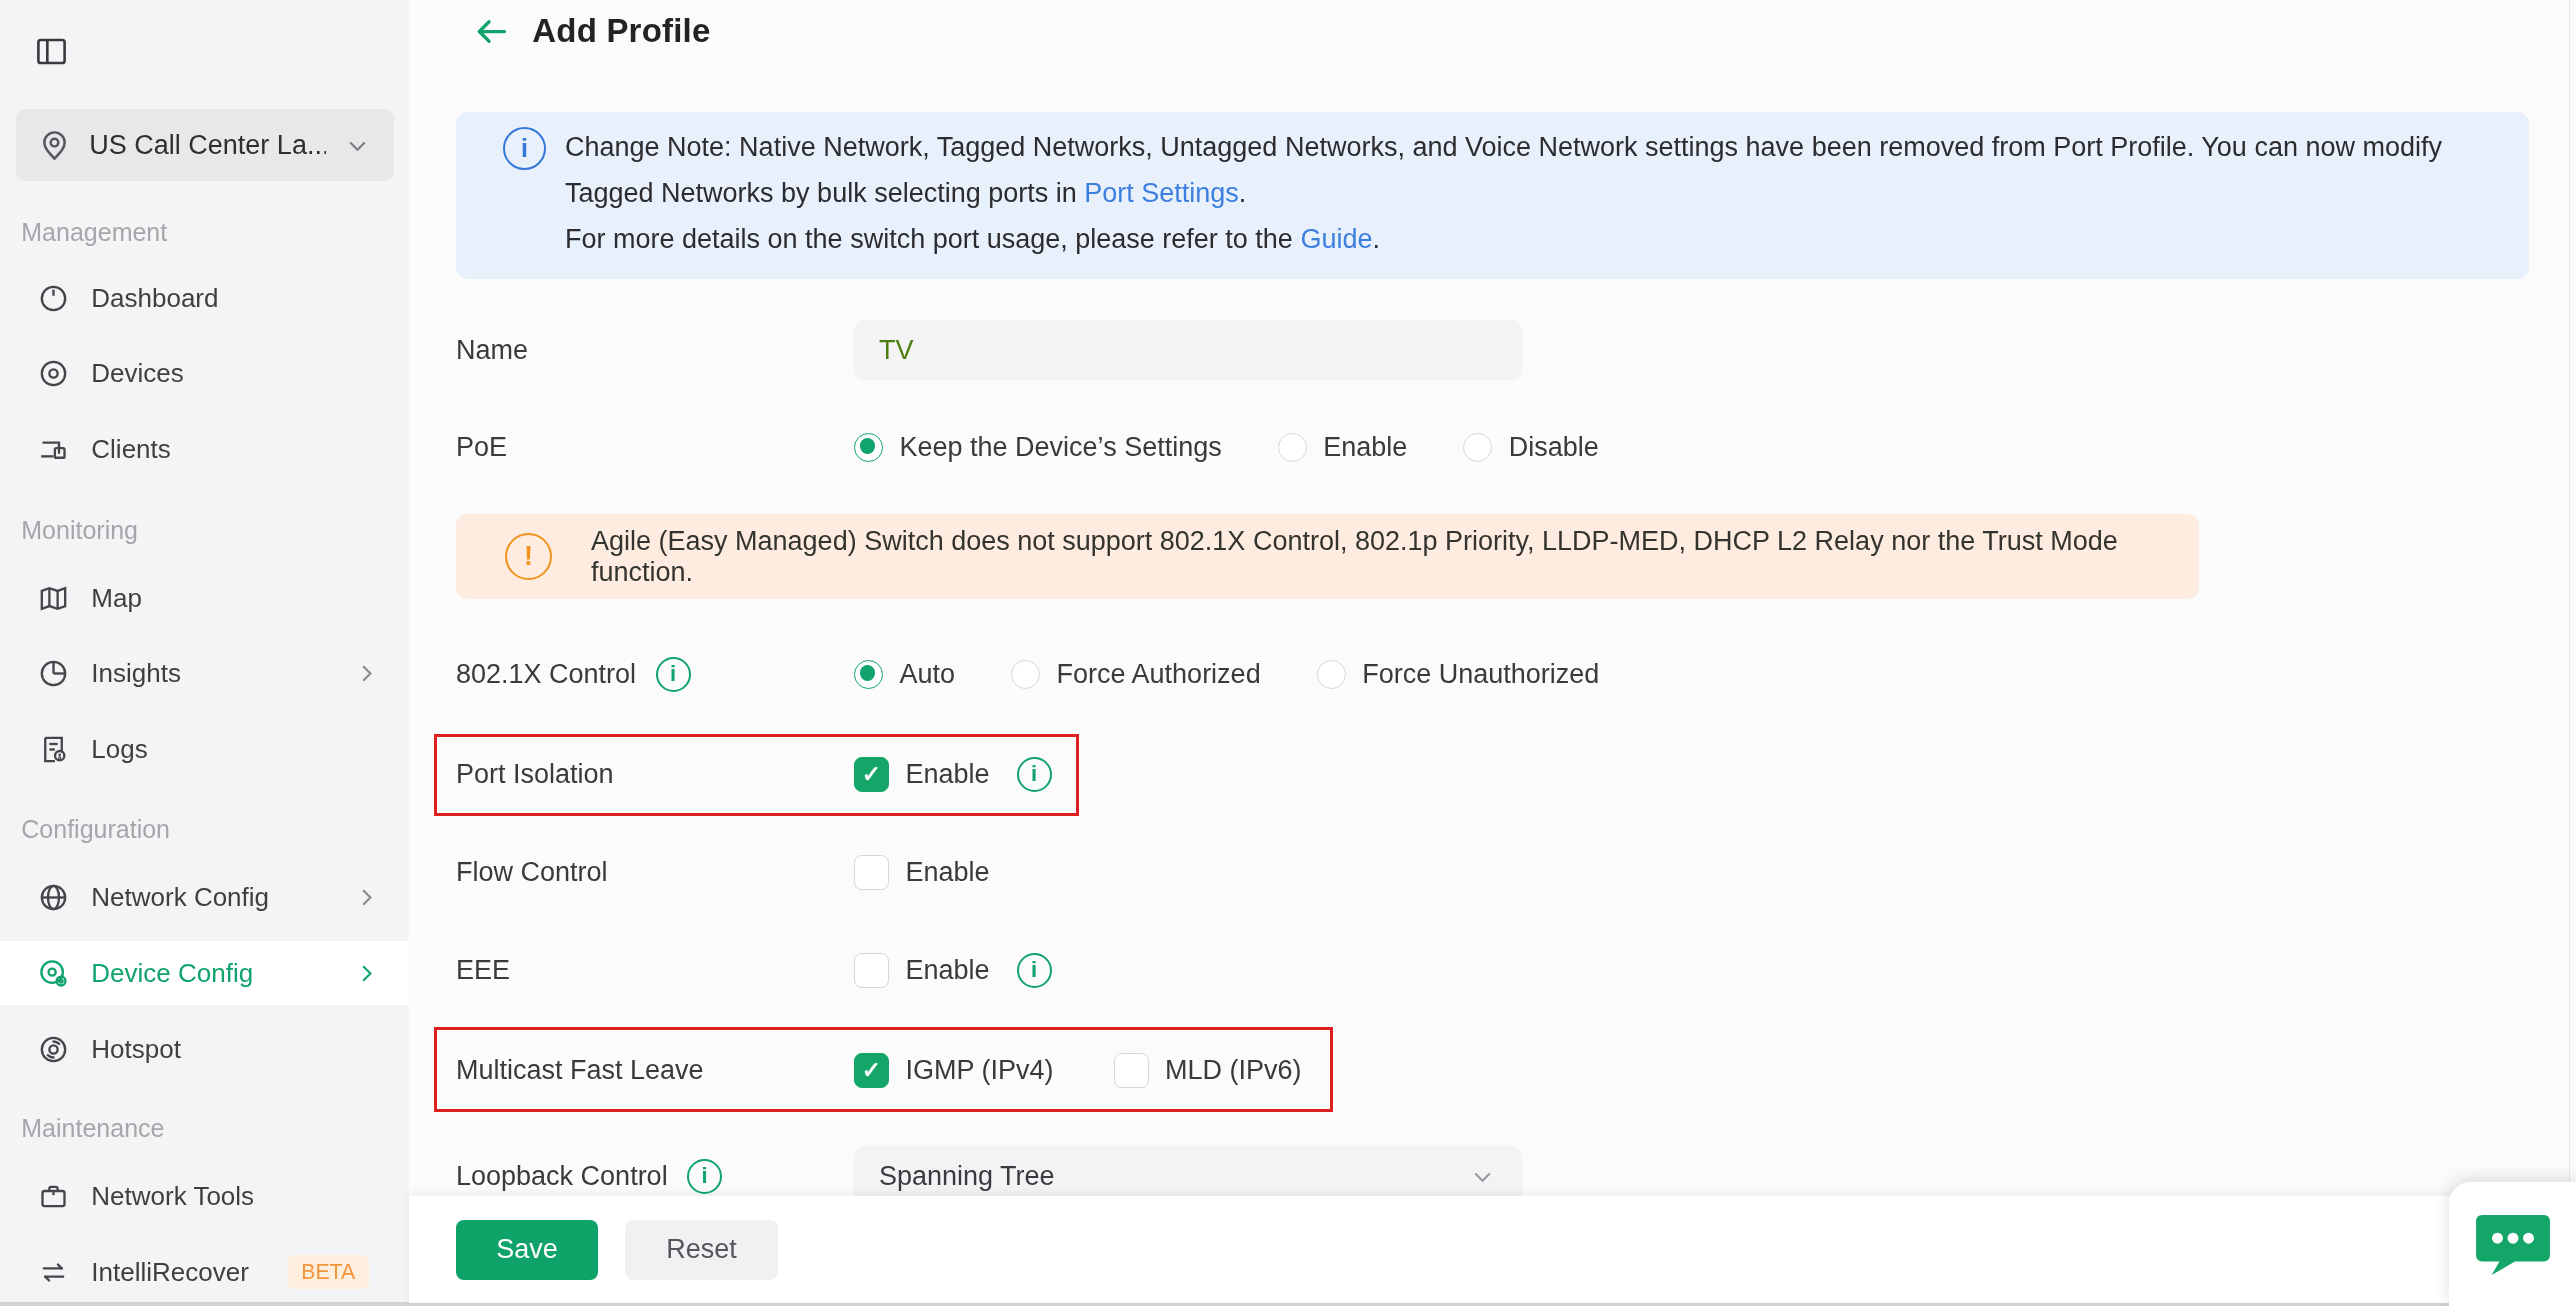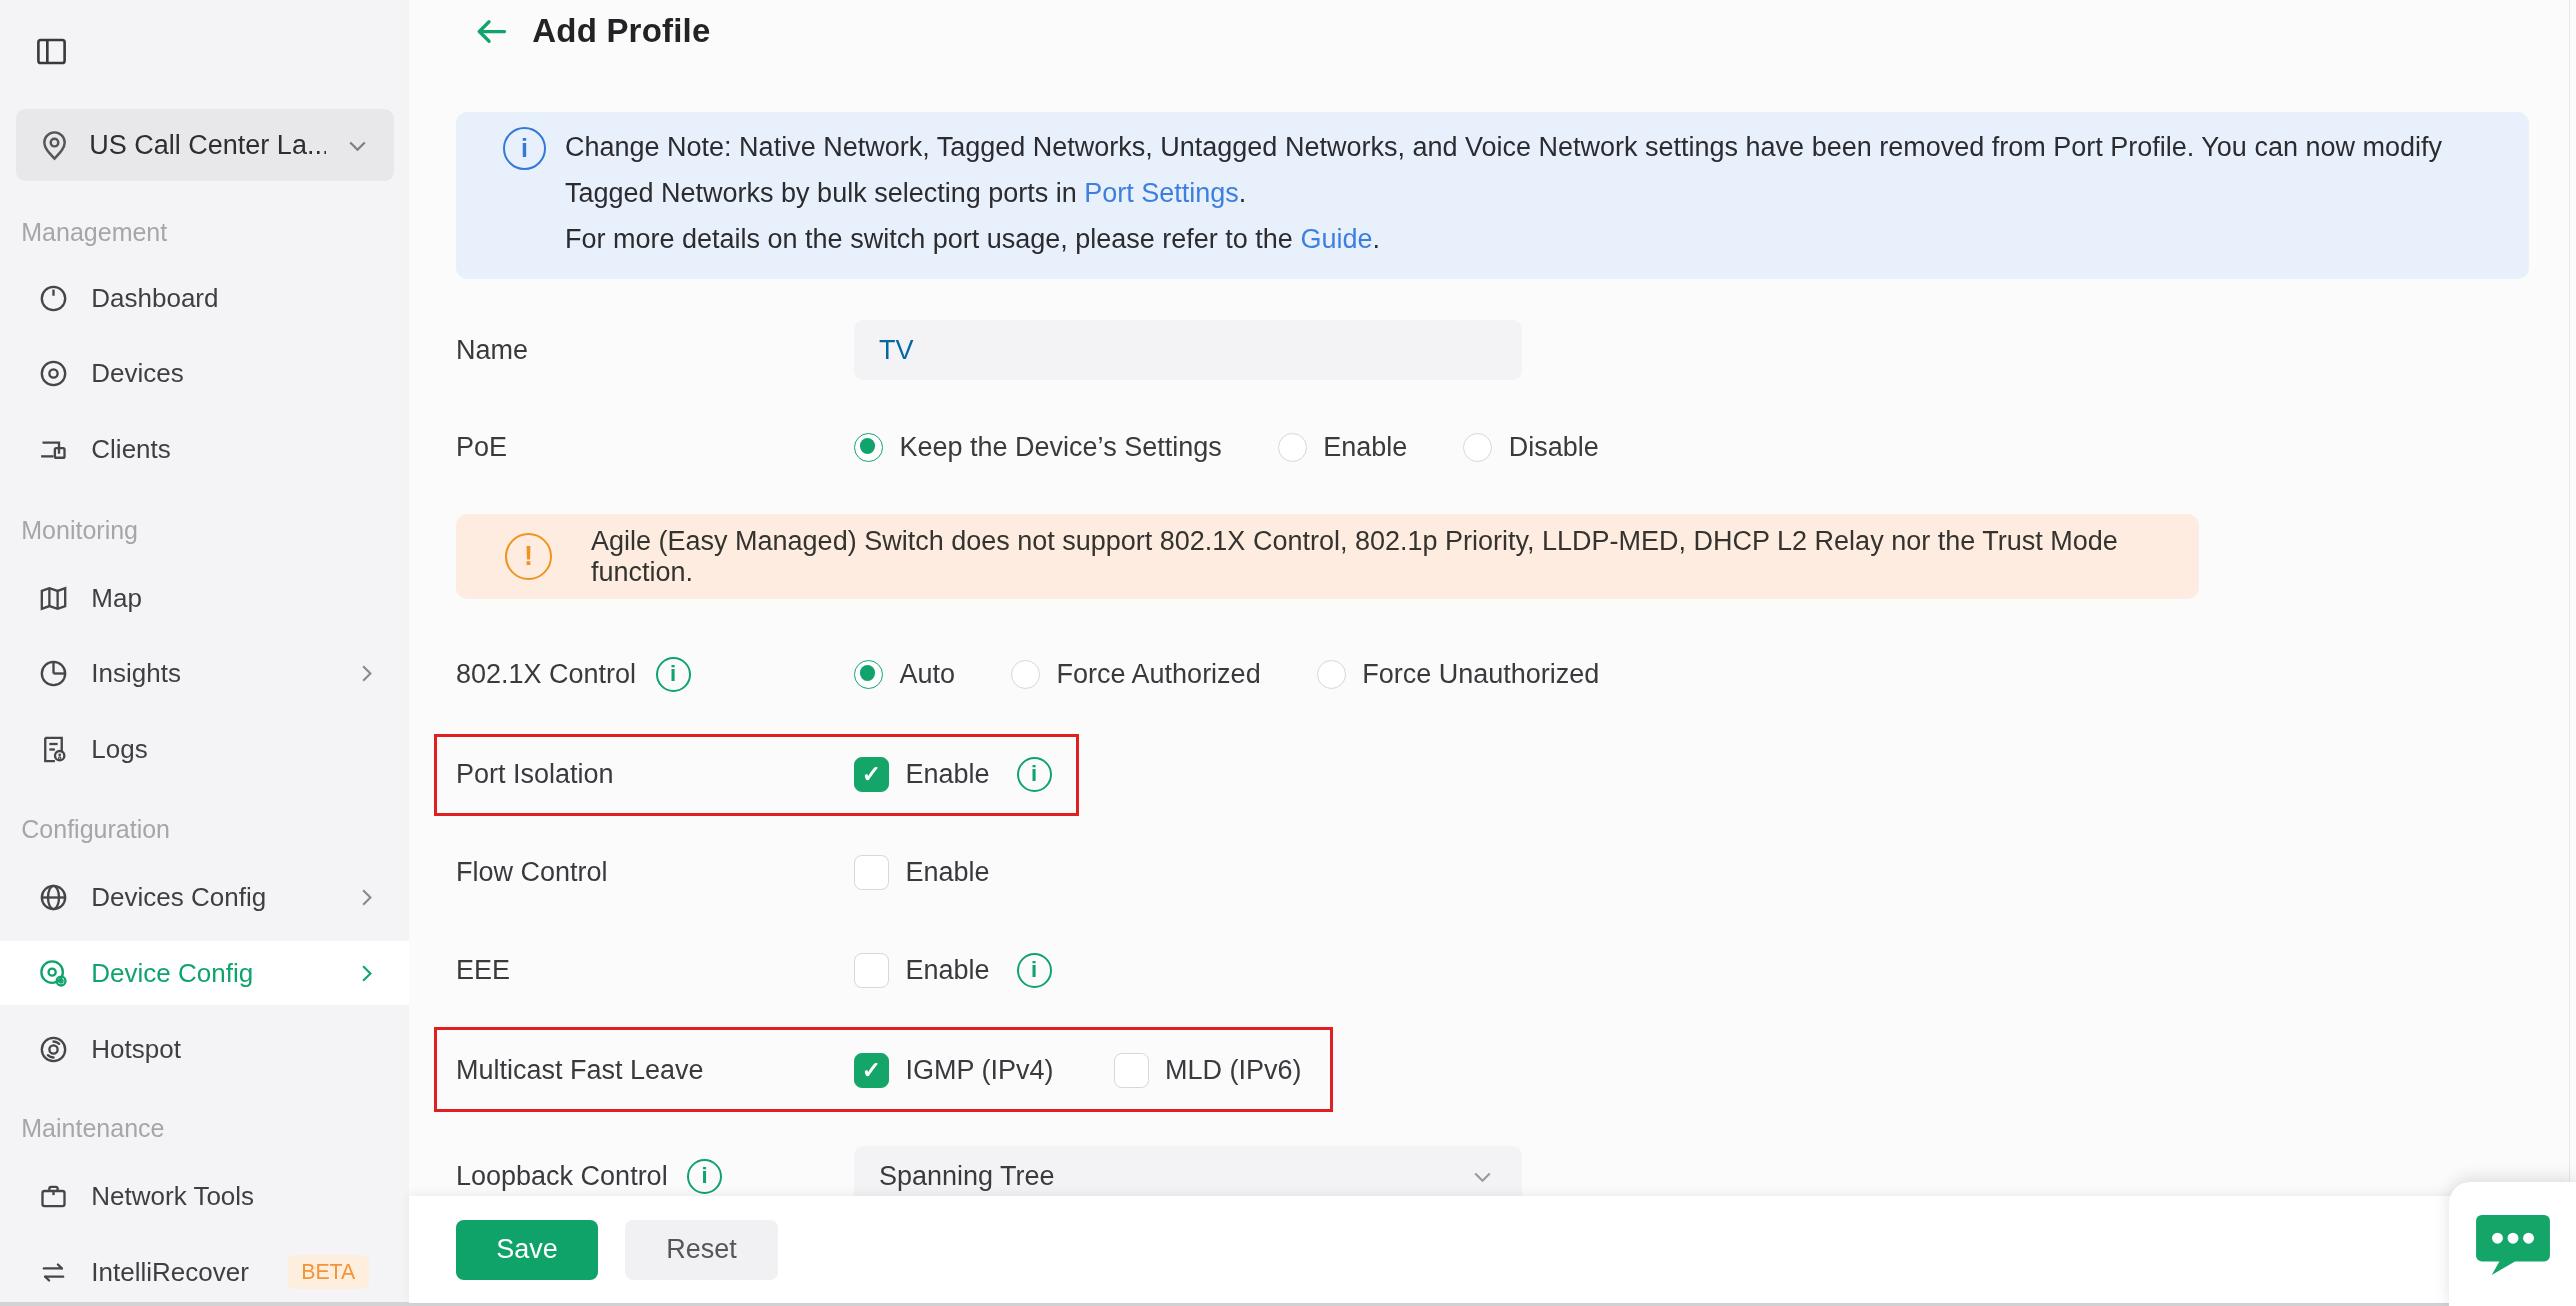--- a/index.html
+++ b/index.html
@@ -38,21 +38,21 @@
   .lnk{color:#3d7fe0;cursor:pointer;}
   .warn-banner{position:absolute;left:47px;top:514px;width:1743px;height:85px;background:#fdecdf;
        border-radius:11.6px;display:flex;align-items:center;box-sizing:border-box;padding-left:49px;gap:39px;}
   .warn-icon{width:43px;height:43px;border:2.9px solid #f0941f;border-radius:50%;color:#f0941f;flex:none;
        font-size:27px;font-weight:700;display:flex;align-items:center;justify-content:center;}
   .warn-text{font-size:27px;color:#33332f;}
   .form-row{position:absolute;left:47px;height:62px;display:flex;align-items:center;}
   .row-label{width:398px;flex:none;font-size:27px;color:#3a3a3e;display:flex;align-items:center;gap:19.4px;}
   .ctrl{display:flex;align-items:center;}
   .text-input{width:668px;height:60px;background:#f3f3f5;border:none;border-radius:9.7px;
-       font-size:27px;color:#0369a1;padding:0 25px;box-sizing:border-box;outline:none;
+       font-size:27px;color:#4d7c0f;padding:0 25px;box-sizing:border-box;outline:none;
        font-family:"Liberation Sans",sans-serif;}
   .radio-opt{display:flex;align-items:center;gap:16.5px;margin-right:56px;cursor:pointer;}
   .radio{width:29px;height:29px;border-radius:50%;border:1.9px solid #d7d7da;background:#fff;
        box-sizing:border-box;flex:none;position:relative;}
   .radio.sel{border-color:#10a46c;}
   .radio.sel::after{content:"";position:absolute;left:4.9px;top:4.9px;width:15.5px;height:15.5px;
        border-radius:50%;background:#10a46c;}
   .opt-label{font-size:27px;color:#3a3a3e;}
   .cb-opt{display:flex;align-items:center;gap:16.5px;margin-right:60px;cursor:pointer;}
   .cb{width:35px;height:35px;border-radius:7.8px;border:1.9px solid #d7d7da;background:#fff;
@@ -192,21 +192,21 @@
     <div class="section-label" style="top:815px">Configuration</div>
 
     <div class="side-item" style="top:866px">
       <span class="icn">
         <svg width="33" height="33" viewBox="0 0 24 24" fill="none" stroke="currentColor" stroke-width="1.7">
           <circle cx="12" cy="12" r="8.5"></circle>
             <ellipse cx="12" cy="12" rx="4" ry="8.5"></ellipse>
             <line x1="3.5" y1="12" x2="20.5" y2="12"></line>
         </svg>
       </span>
-      <span>Devices Config</span>
+      <span>Network Config</span>
       <span class="chev">
         <svg width="27" height="27" viewBox="0 0 24 24" fill="none" stroke="currentColor" stroke-width="1.9">
           <polyline points="9,5.5 15.5,12 9,18.5"></polyline>
         </svg>
       </span>
     </div>
 
     <div class="side-item active" style="top:941px">
       <span class="icn">
         <svg width="33" height="33" viewBox="0 0 24 24" fill="none" stroke="currentColor" stroke-width="1.7">

